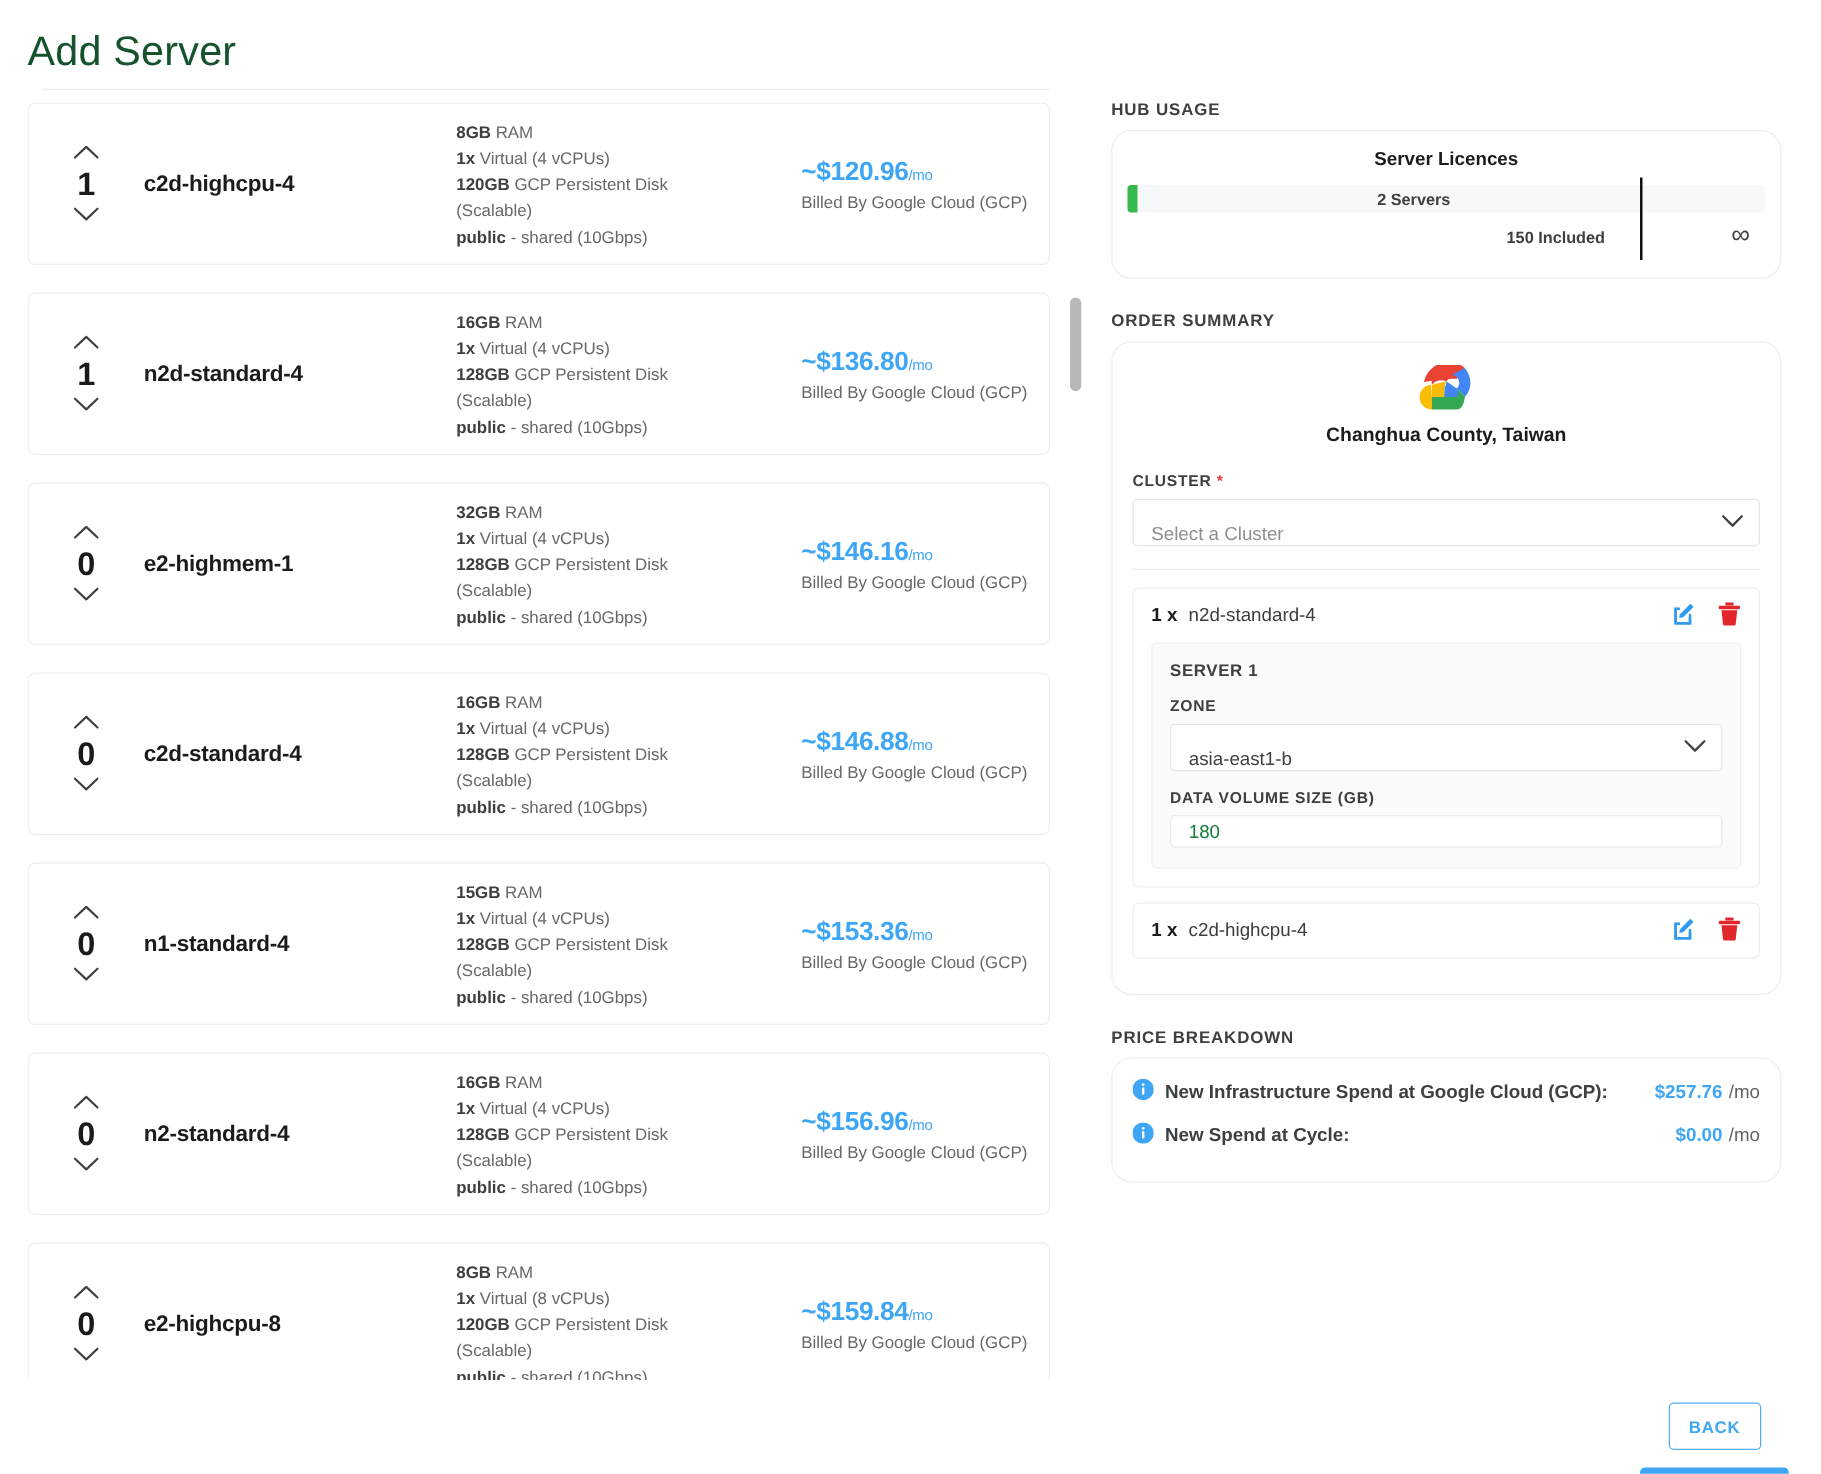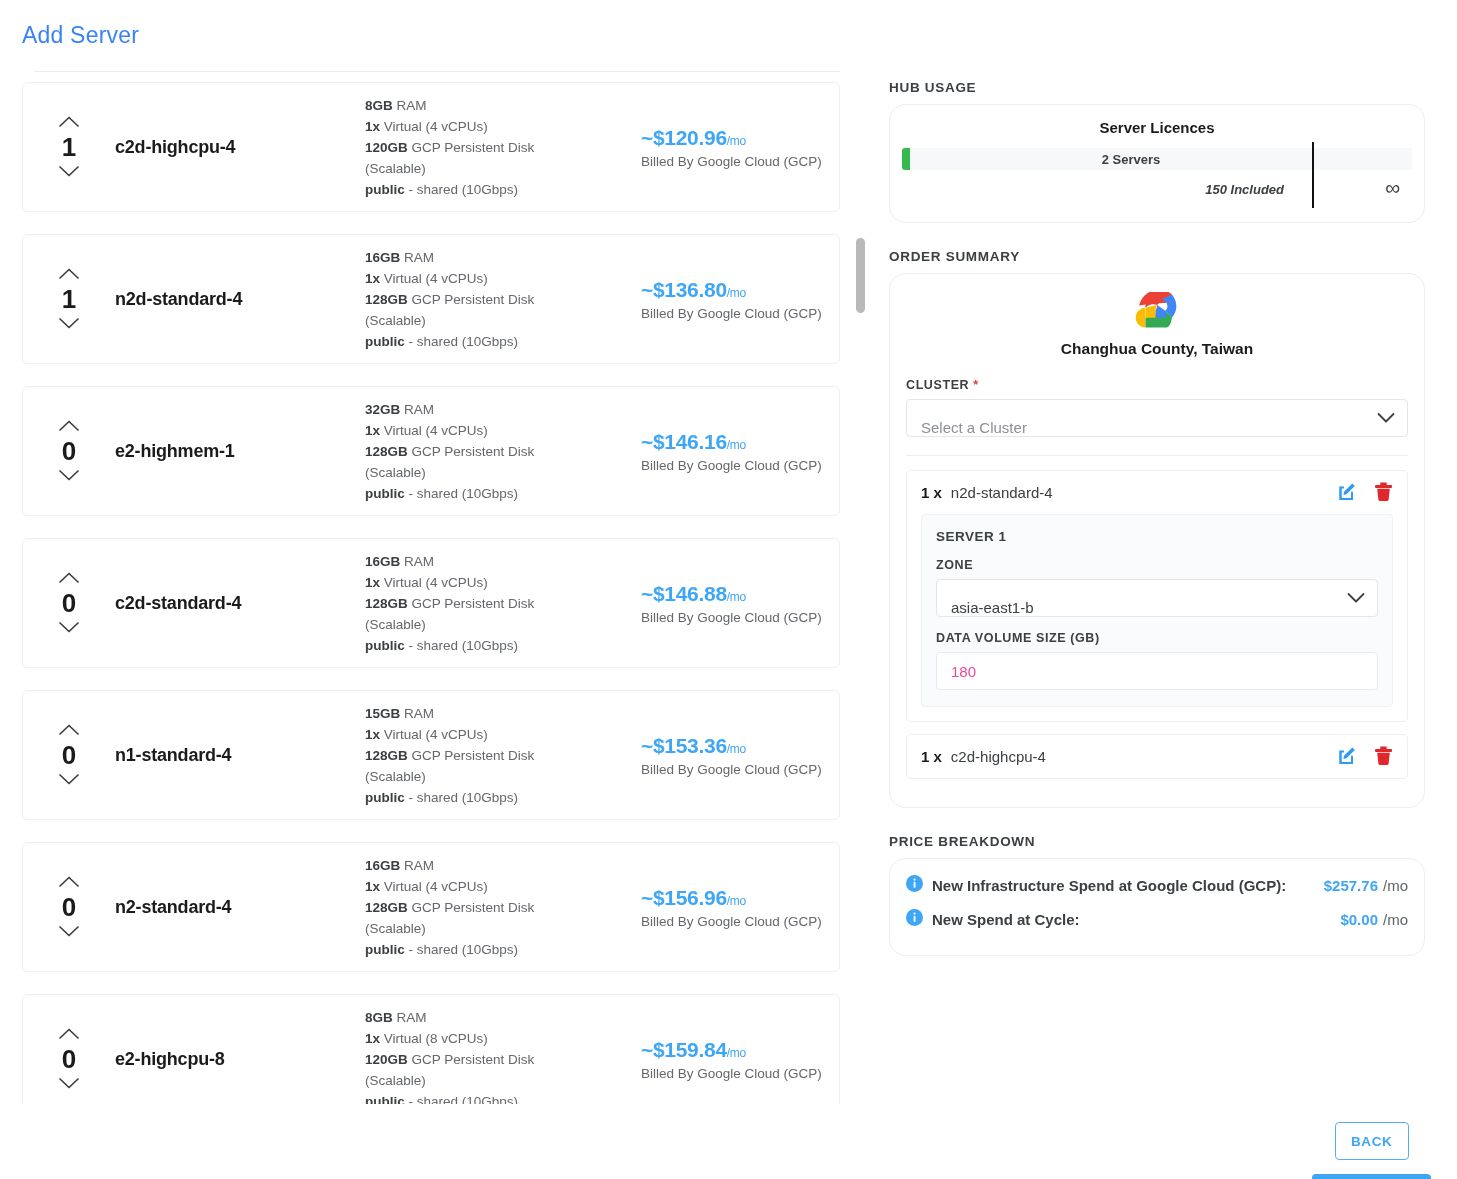--- a/index.html
+++ b/index.html
@@ -16,23 +16,23 @@
     width: 1457px;
     height: 1179px;
     background: #ffffff;
   }
 
   
   .page-title {
     position: absolute;
     left: 22px;
     top: 22px;
-    font-size: 23px;
+    font-size: 33px;
     font-weight: 400;
-    color: #3b82f6;
+    color: #14532d;
     letter-spacing: .2px;
   }
   .title-divider {
     position: absolute;
     left: 34px;
     top: 71px;
     width: 806px;
     height: 1px;
     background: #ececec;
   }
@@ -186,21 +186,20 @@
   .meter-divider {
     position: absolute;
     left: 410px; top: -6px;
     width: 2px; height: 66px;
     background: #111;
   }
   .meter-footer {
     position: relative;
     height: 28px;
     margin-top: 8px;
-    font-style: italic;
   }
   .meter-included {
     position: absolute;
     right: 128px; top: 4px;
     font-size: 13px; font-weight: 700; color:#3c4043;
   }
   .meter-infinity {
     position: absolute;
     right: 12px; top: -2px;
     font-size: 21px; color:#3c4043;
@@ -274,28 +273,28 @@
   }
   .server-sub-title {
     font-size: 13.5px;
     font-weight: 700;
     letter-spacing: .5px;
     color:#3c4043;
     margin-bottom: 14px;
   }
   .text-input {
     width:100%;
-    height: 38px;
+    height: 26px;
     border: 1px solid #e9eaec;
     border-radius: 4px;
     background:#fff;
     display:flex; align-items:center;
     padding: 0 14px;
     font-size: 15px;
-    color:#ec4899;
+    color:#15803d;
   }
   .mt14 { margin-top: 14px; }
 
   
   .price-panel { padding: 16px 16px 26px 16px; }
   .price-row {
     display:flex;
     align-items:center;
     font-size: 15px;
     font-weight: 700;

